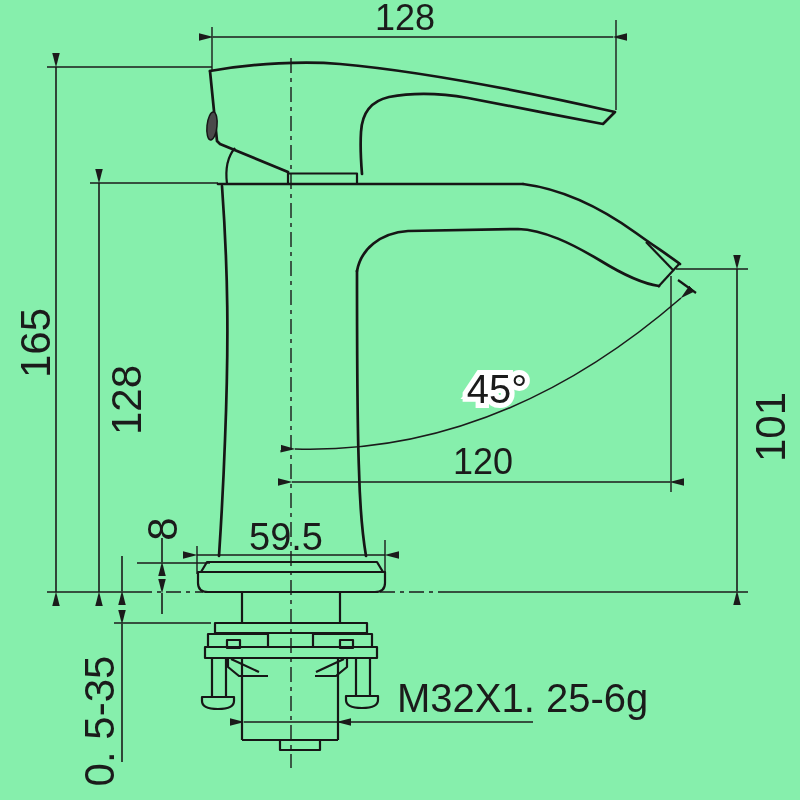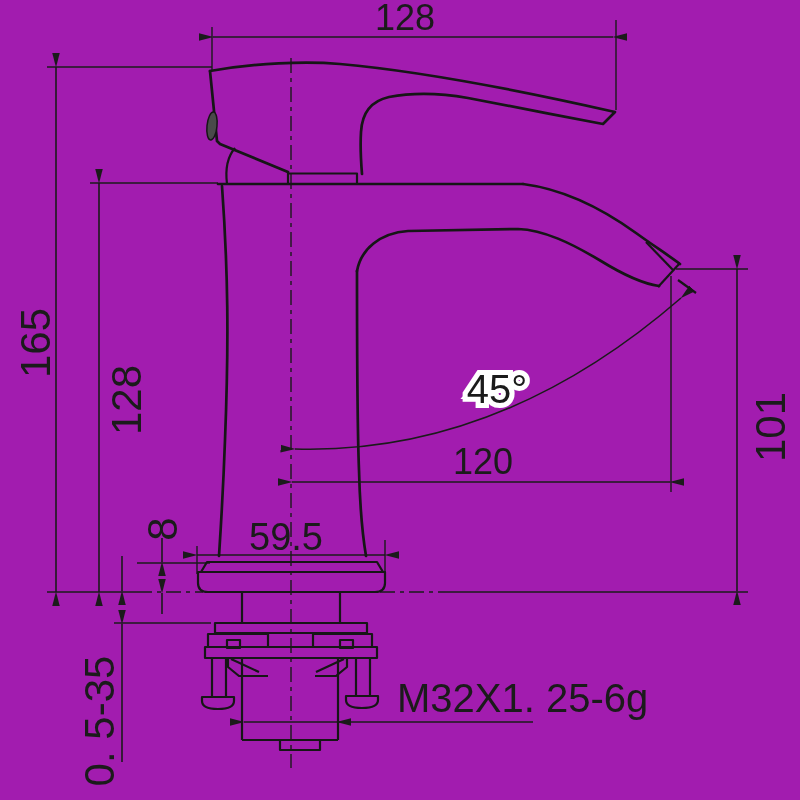--- a/index.html
+++ b/index.html
@@ -1,16 +1,16 @@
 <!DOCTYPE html>
 <html><head>
 <meta charset="utf-8">
 <style>
   html,body{margin:0;padding:0;background:#ffffff;}
-  .canvas{position:relative;width:800px;height:800px;background:#a21caf;overflow:hidden;}
+  .canvas{position:relative;width:800px;height:800px;background:#86efac;overflow:hidden;}
   svg{display:block;}
   text{font-family:"Liberation Sans","DejaVu Sans",sans-serif;fill:#1b1b1b;}
   .dim-text{font-size:36px;}
   .dim-text-sm{font-size:38px;}
   .dim-text-rot{font-size:42px;}
   .angle-text{font-size:40px;paint-order:stroke;stroke:#ffffff;stroke-width:10px;}
   .thread-text{font-size:40px;}
   .dim{stroke:#1b1b1b;stroke-width:1.6;fill:none;}
   .ext{stroke:#1b1b1b;stroke-width:1.4;fill:none;}
   .cl{stroke:#1b1b1b;stroke-width:1.4;fill:none;stroke-dasharray:15 5 4 5;}

